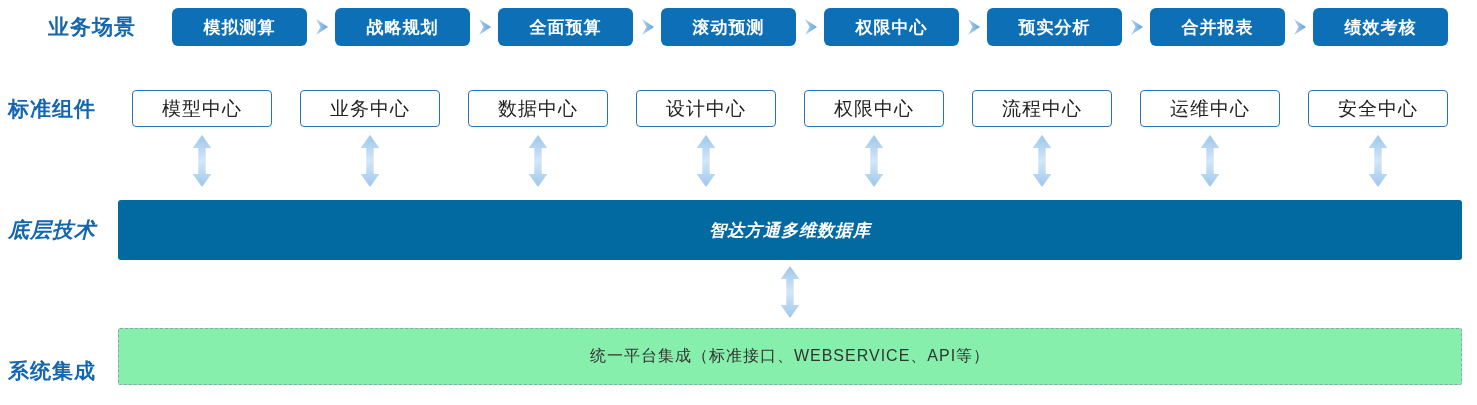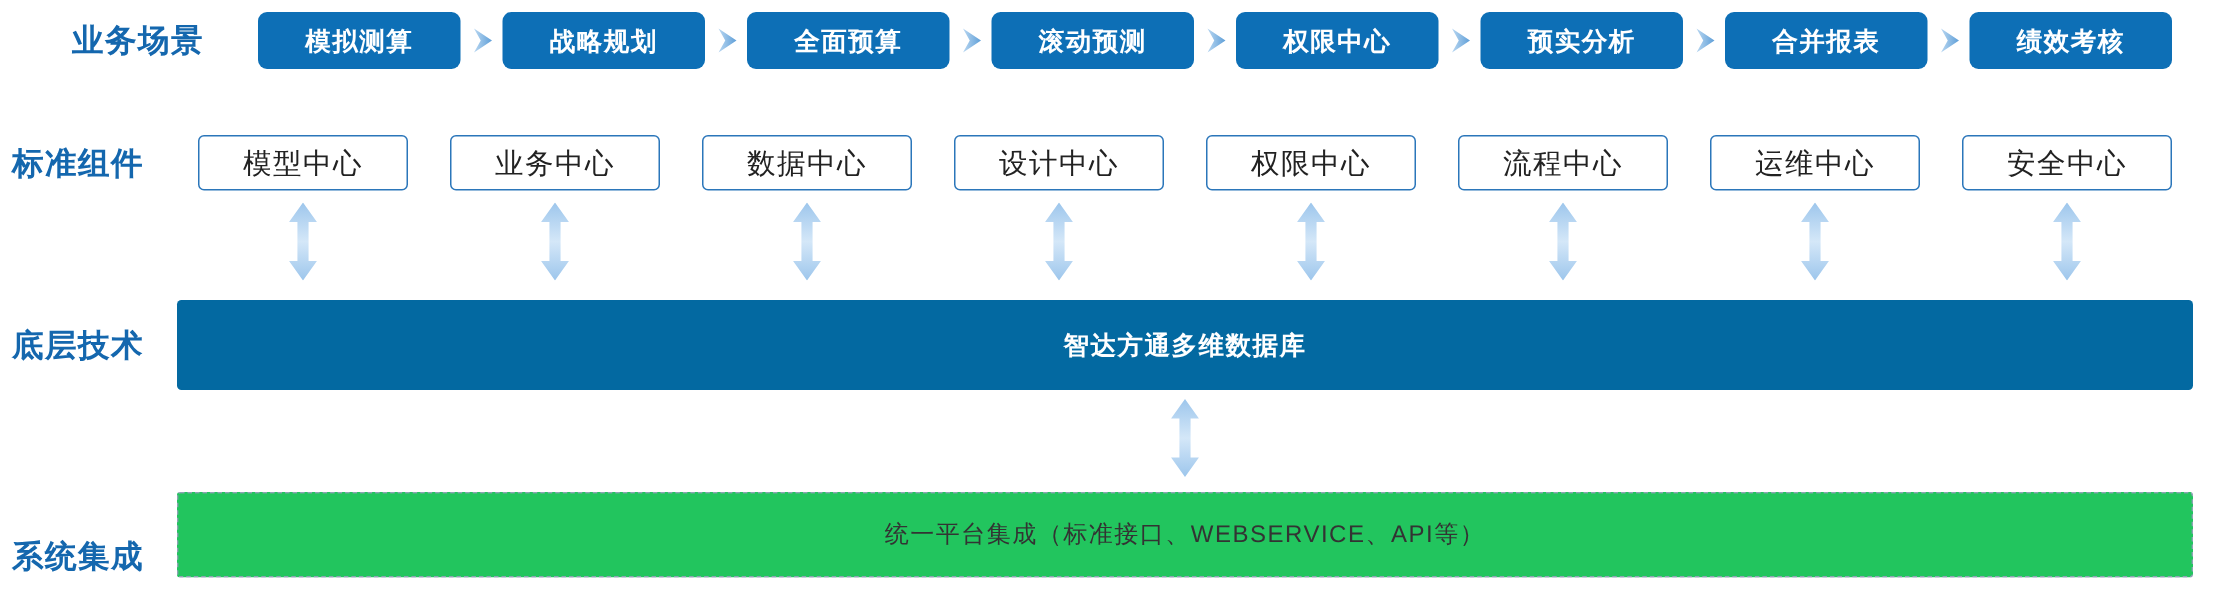--- a/index.html
+++ b/index.html
@@ -35,35 +35,35 @@
     border:1px solid #2b76ba; border-radius:4px;
     display:flex; align-items:center; justify-content:center;
     font-size:19px; color:#222222; letter-spacing:1px;
   }
 
   
   .band-varrows { margin-top:5px; height:58px; }
   .v-arrow { line-height:0; }
 
   
-  .band-tech { margin-top:10px; }
+  .band-tech { margin-top:10px;font-style:italic; }
   .bar {
     flex:1; height:60px; background:#0369a1; border-radius:3px;
     display:flex; align-items:center; justify-content:center;
     color:#ffffff; font-size:17px; font-weight:600; letter-spacing:1px;
   }
 
   
   .band-center-arrow { margin-top:4px; height:56px; }
   .center-arrow-wrap { flex:1; display:flex; justify-content:center; align-items:center; }
 
   
   .band-integration { margin-top:8px;align-items:flex-end; }
   .dashed-box {
-    flex:1; height:57px; background:#22c55e;
+    flex:1; height:57px; background:#86efac;
     border:1px dashed #8fa2b5; border-radius:2px;
     display:flex; align-items:center; justify-content:center;
     font-size:16px; color:#333333; letter-spacing:1px;
   }
 
   .defs-svg { position:absolute; width:0; height:0; }
 </style>
 </head>
 <body>
 

